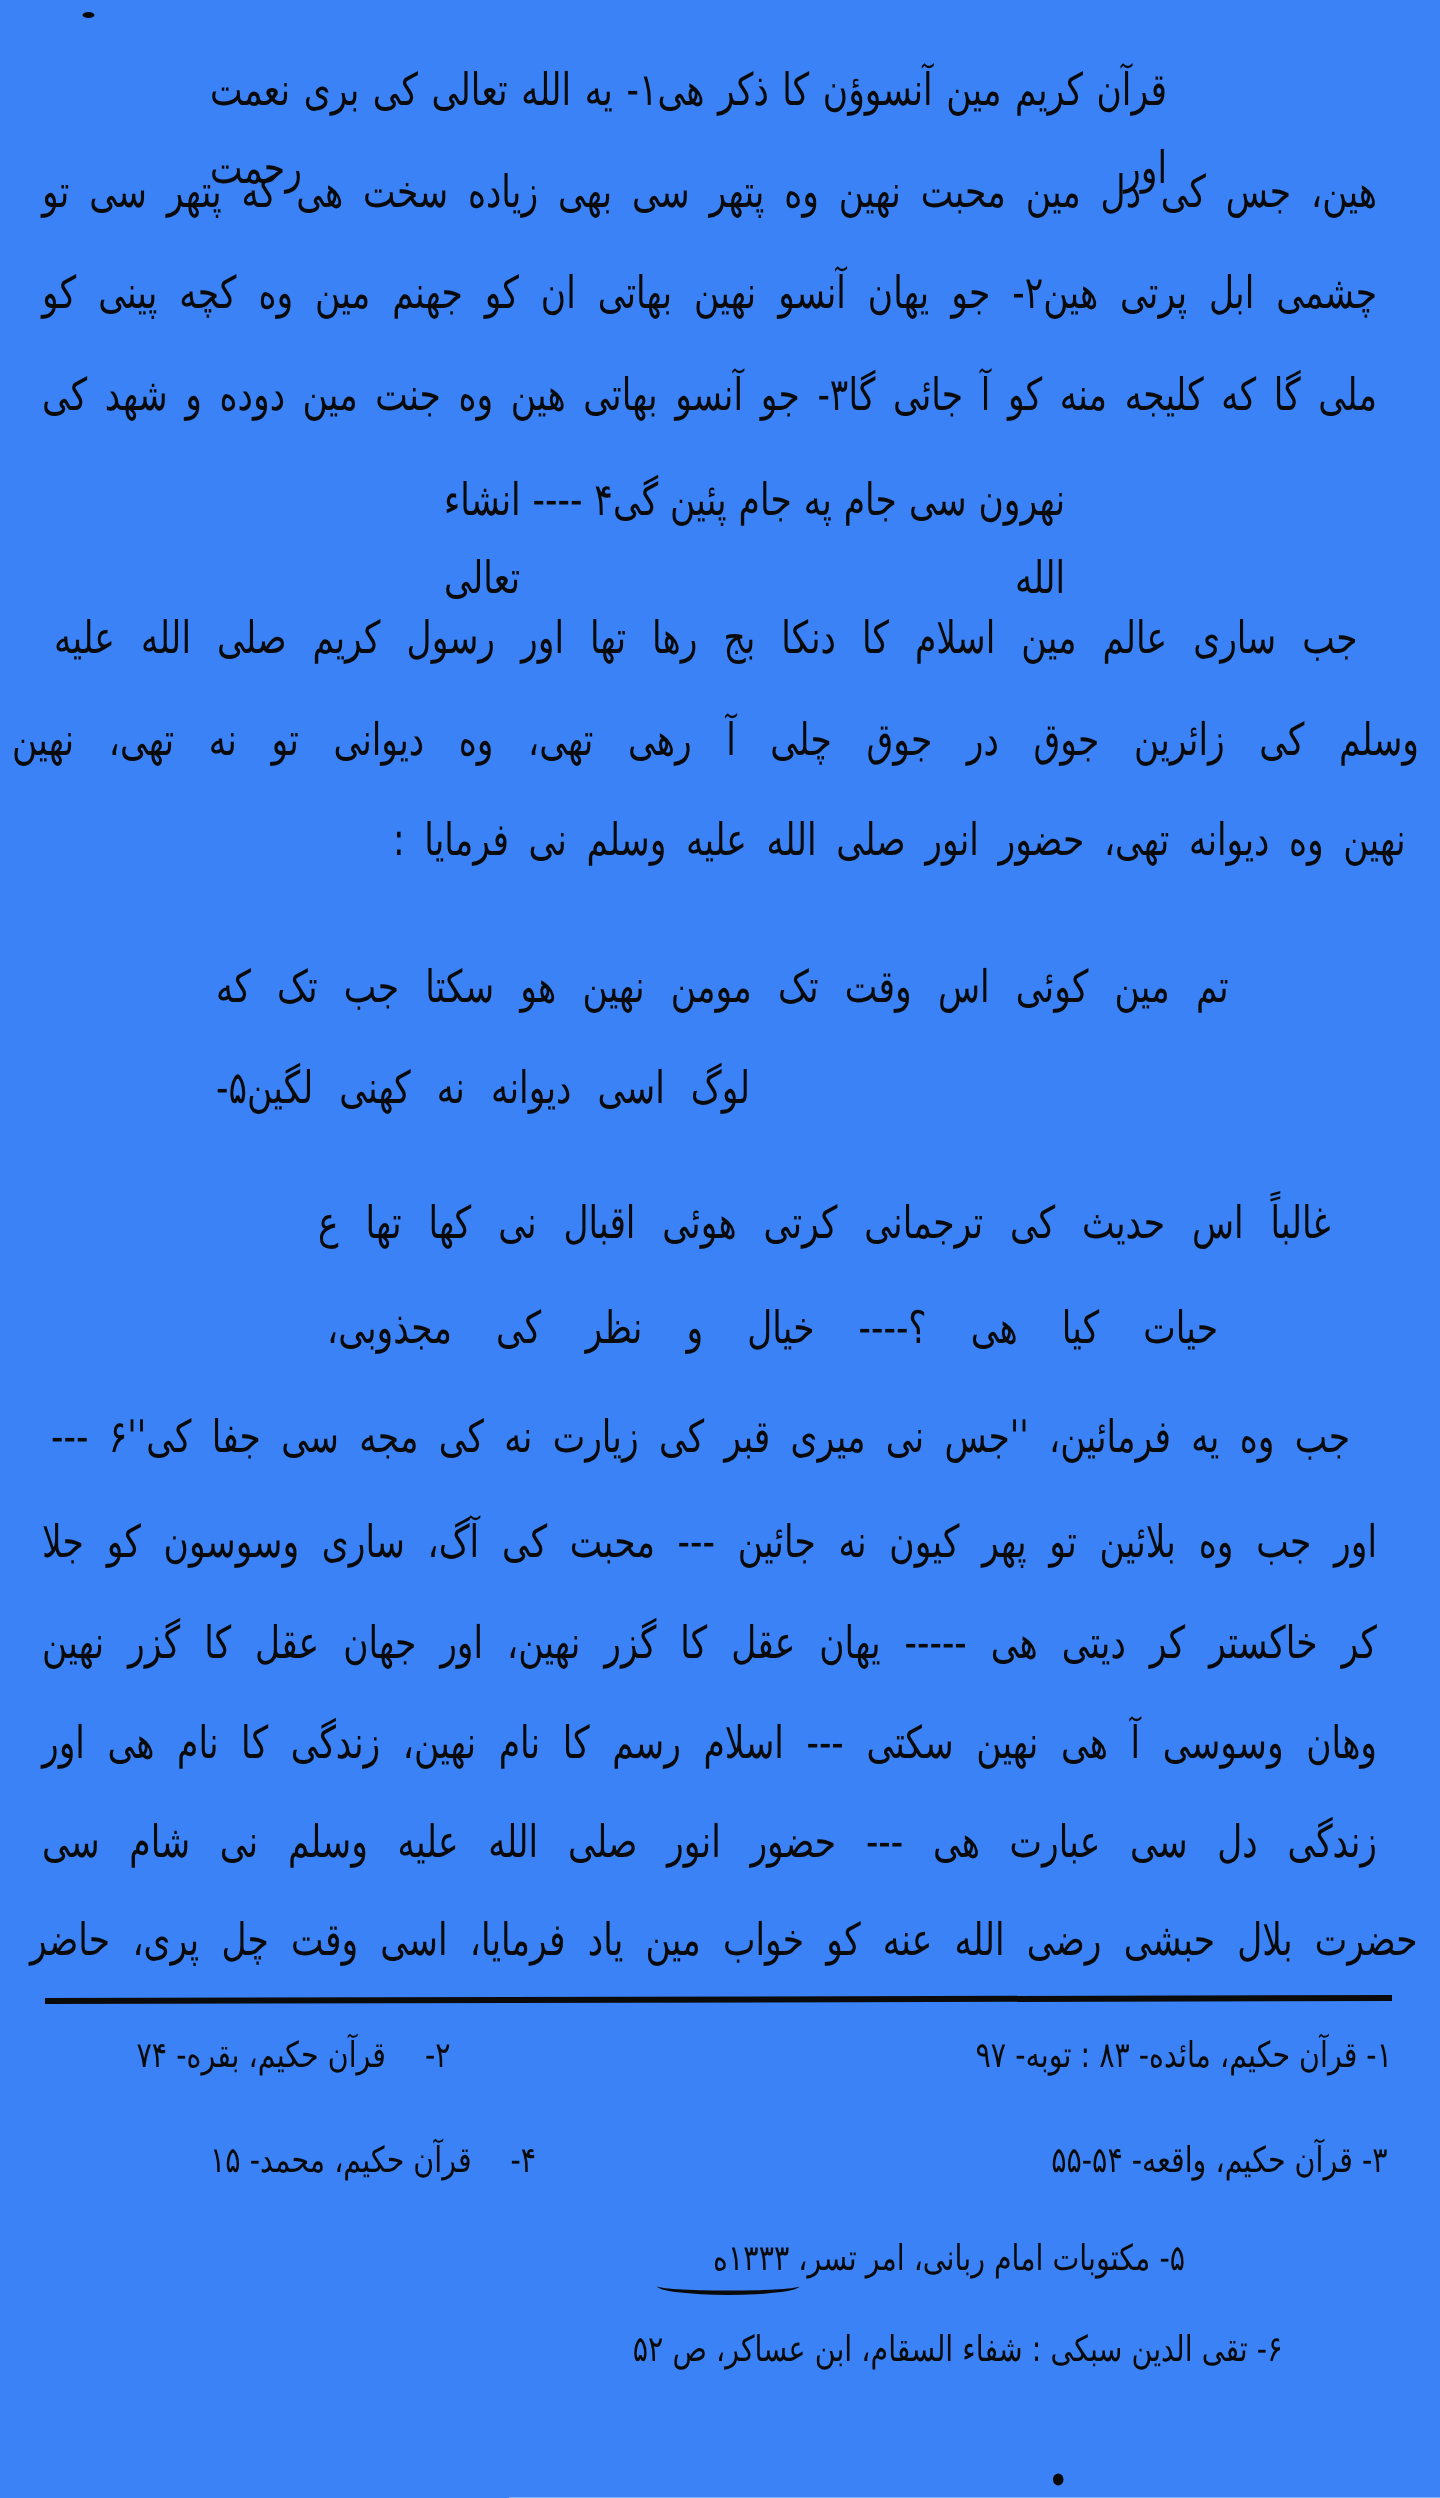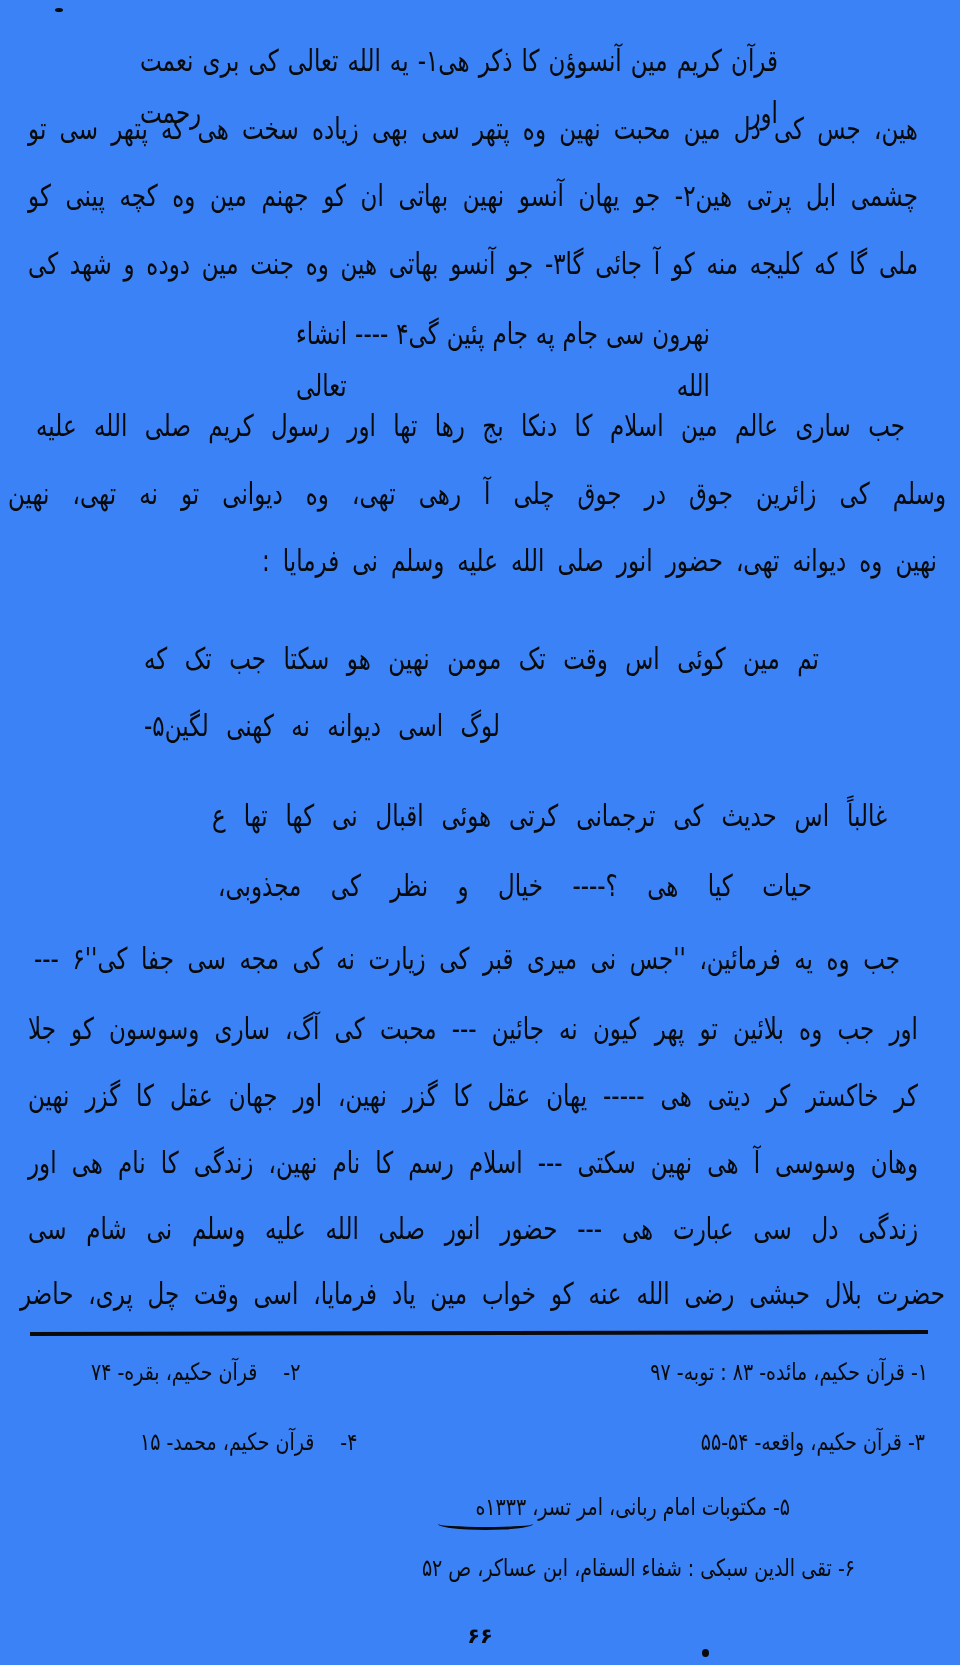--- a/index.html
+++ b/index.html
@@ -116,18 +116,17 @@
     <span>۳- قرآن حکیم، واقعه- ۵۴-۵۵</span>
     <span class="gap-auto">۴-</span>
     <span class="gap-sm">قرآن حکیم، محمد- ۱۵</span>
   </div>
 
   <div class="fnline" style="top:1487px; right:170px; left:300px;">۵- مکتوبات امام ربانی، امر تسر، ۱۳۳۳ه</div>
   <div class="flourish" style="top:1518px; left:438px; width:95px;"></div>
 
   <div class="fnline" style="top:1548px; right:105px; left:290px;">۶- تقی الدین سبکی : شفاء السقام، ابن عساکر، ص ۵۲</div>
 
-  <div class="pagenum" style="top:1624px;">۶۶</div>
 
   <div class="speck" style="top:1649px; left:702px; width:7px; height:8px;"></div>
   <div class="speck" style="top:8px; left:55px; width:8px; height:4px;"></div>
 
 </div>
 
 </body></html>

